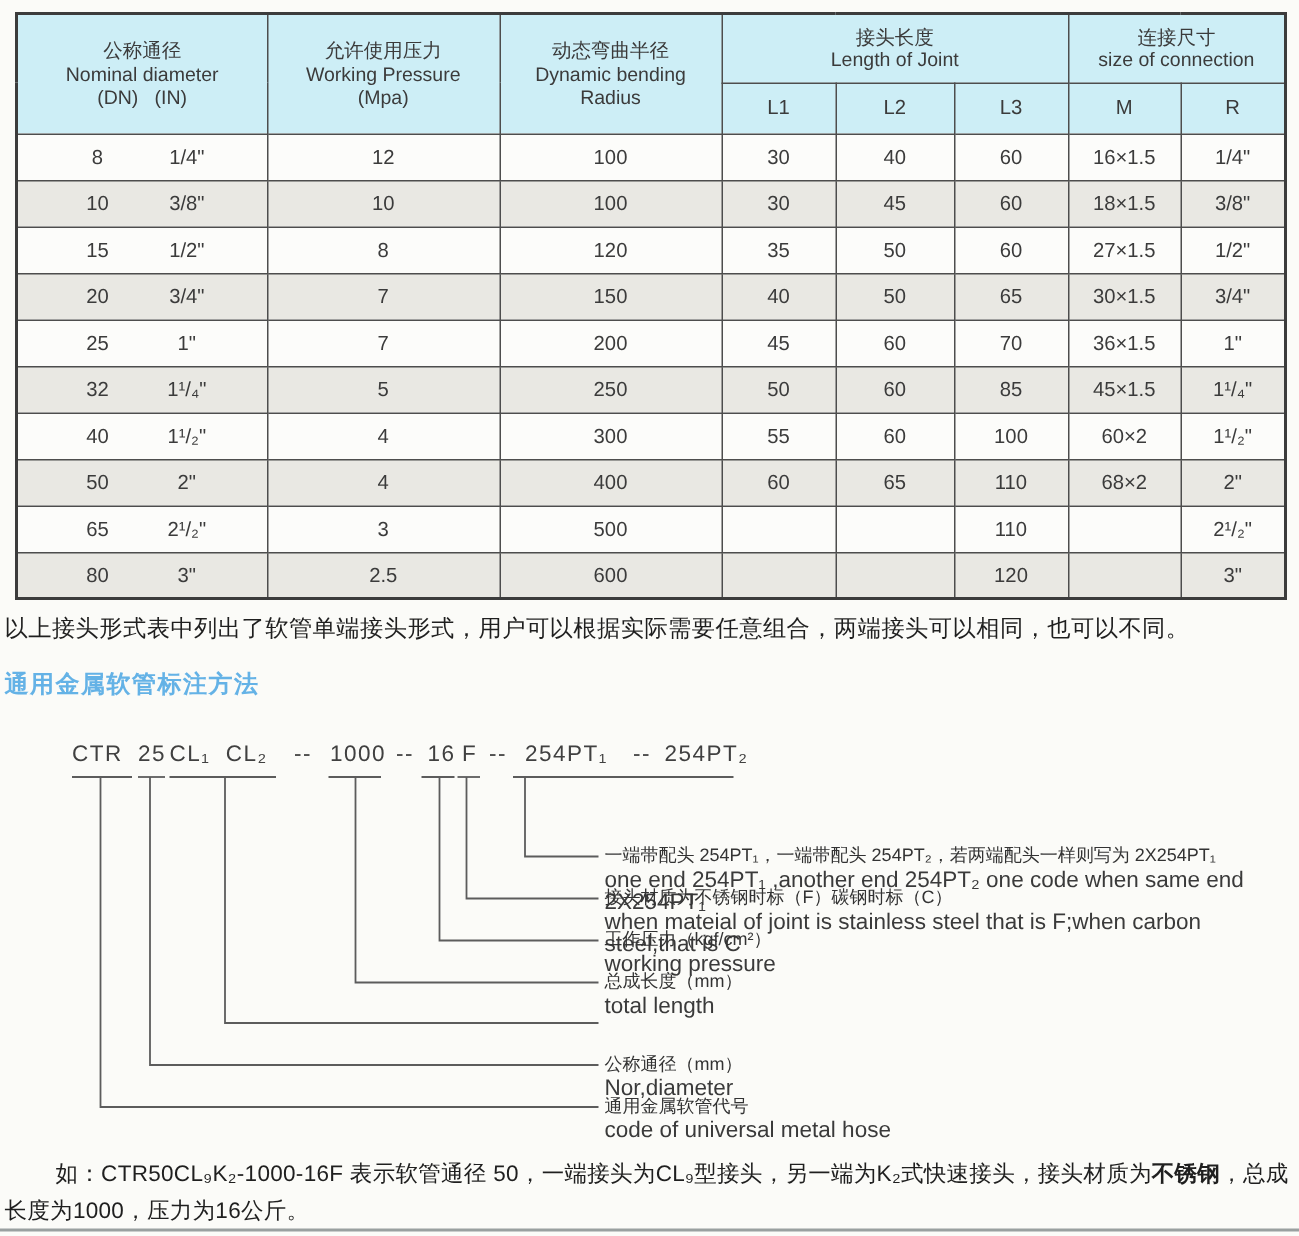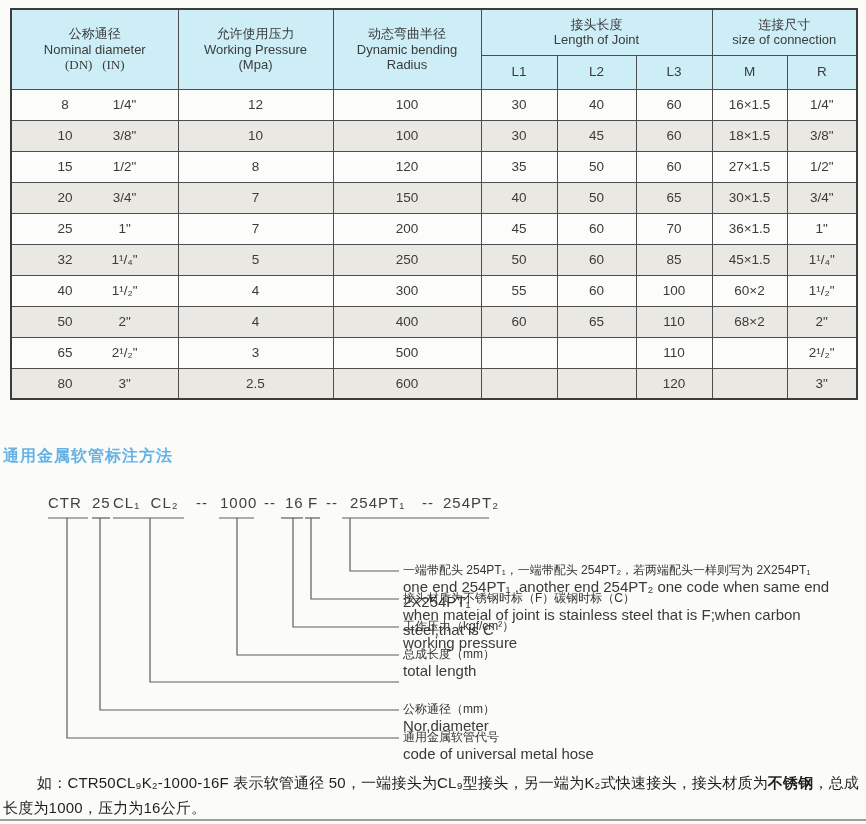--- a/index.html
+++ b/index.html
@@ -25,21 +25,21 @@
   table.spec thead th {
     background: #cdeef6; font-weight: normal;
     font-size: 13px; line-height: 15.5px;
   }
   table.spec tr.hrow1 th { height: 46px; }
   table.spec tr.hrow2 th { height: 34px; font-size: 13.5px; }
   table.spec tbody td { height: 31px; font-size: 13.5px; background: #fcfcfa; }
   table.spec tbody tr.alt td { background: #e9e8e3; }
   .split { display: flex; padding: 0 14%; }
   .split span { flex: 1; text-align: center; }
-  .ws-pre { white-space: pre; font-family: Liberation Serif, serif; }
+  .ws-pre { white-space: pre; }
 
   
   .note {
     position: absolute; left: 3px; top: 409px; width: 860px;
     font-size: 15.5px; color: #1f1f1f; letter-spacing: 0.3px;
   }
   .section-title {
     position: absolute; left: 3px; top: 446px;
     font-size: 16px; font-weight: bold; color: #64b2e6; letter-spacing: 1px;
   }
@@ -264,20 +264,21 @@
           <td>600</td>
         <td></td>
           <td></td>
           <td>120</td>
         <td></td>
           <td>3"</td>
       </tr>
     </tbody>
   </table>
 
+  <p class="note">以上接头形式表中列出了软管单端接头形式，用户可以根据实际需要任意组合，两端接头可以相同，也可以不同。</p>
 
   <h3 class="section-title">通用金属软管标注方法</h3>
 
   <div>
     <span class="fseg" style="left:48px">CTR</span>
     <span class="fseg" style="left:92px">25</span>
     <span class="fseg" style="left:113px">CL₁  CL₂</span>
     <span class="fseg" style="left:196px">--</span>
     <span class="fseg" style="left:220px">1000</span>
     <span class="fseg" style="left:264px">--</span>

